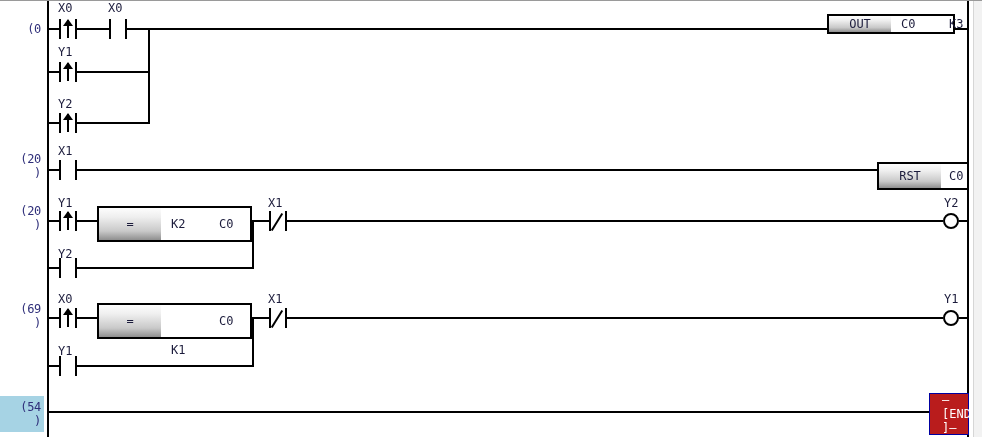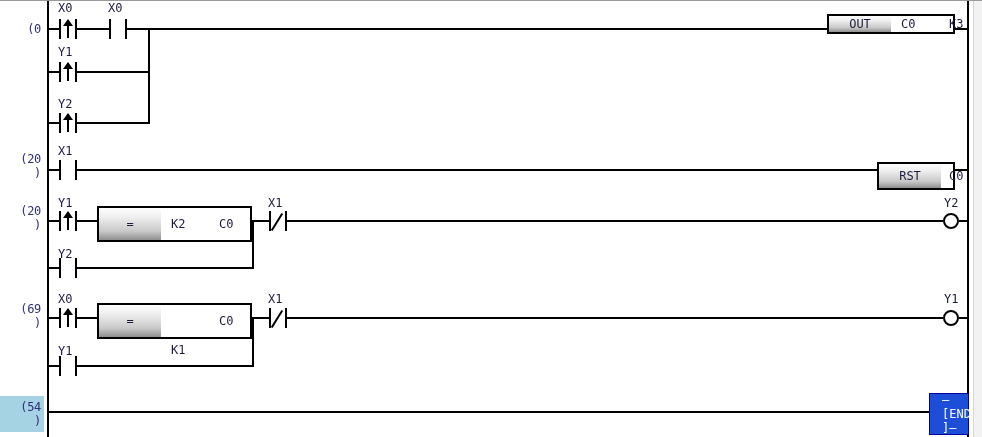--- a/index.html
+++ b/index.html
@@ -163,21 +163,21 @@
     top: 50%;
     transform: translateY(-50%);
     font-size: 12px;
     color: #1c1c3c;
     white-space: nowrap;
   }
 
   
   .end-block {
     position: absolute;
-    background: #1d4ed8;
+    background: #b91c1c;
     border: 1px solid #0000a0;
     display: flex;
     align-items: center;
     justify-content: center;
     color: #ffffff;
     font-size: 12px;
     letter-spacing: 0px;
     box-sizing: border-box;
     padding-left: 15px;
   }
@@ -253,21 +253,21 @@
 
   <div class="dev-label" style="left:58px; top:145px;">X1</div>
   <div class="contact" style="left:57px; top:160px;">
     <div class="bar bar-l"></div>
     <div class="bar bar-r"></div>
   </div>
   <div class="wire-h" style="left:47px; top:169px; width:12px;"></div>
   <div class="wire-h" style="left:77px; top:169px; width:801px;"></div>
   <div class="wire-h" style="left:955px; top:169px; width:14px;"></div>
 
-  <div class="instr-box" style="left:877px; top:162px; width:78px; height:28px;">
+  <div class="instr-box" style="left:877px; top:162px; width:92px; height:28px;">
     <div class="op">RST</div>
     <div class="args">
       <div class="arg" style="left:8px;">C0</div>
     </div>
   </div>
 
   <div class="step-label" style="left:0px; top:204px;">
     <span>(20</span>
     <span class="ln2">)</span>
   </div>

